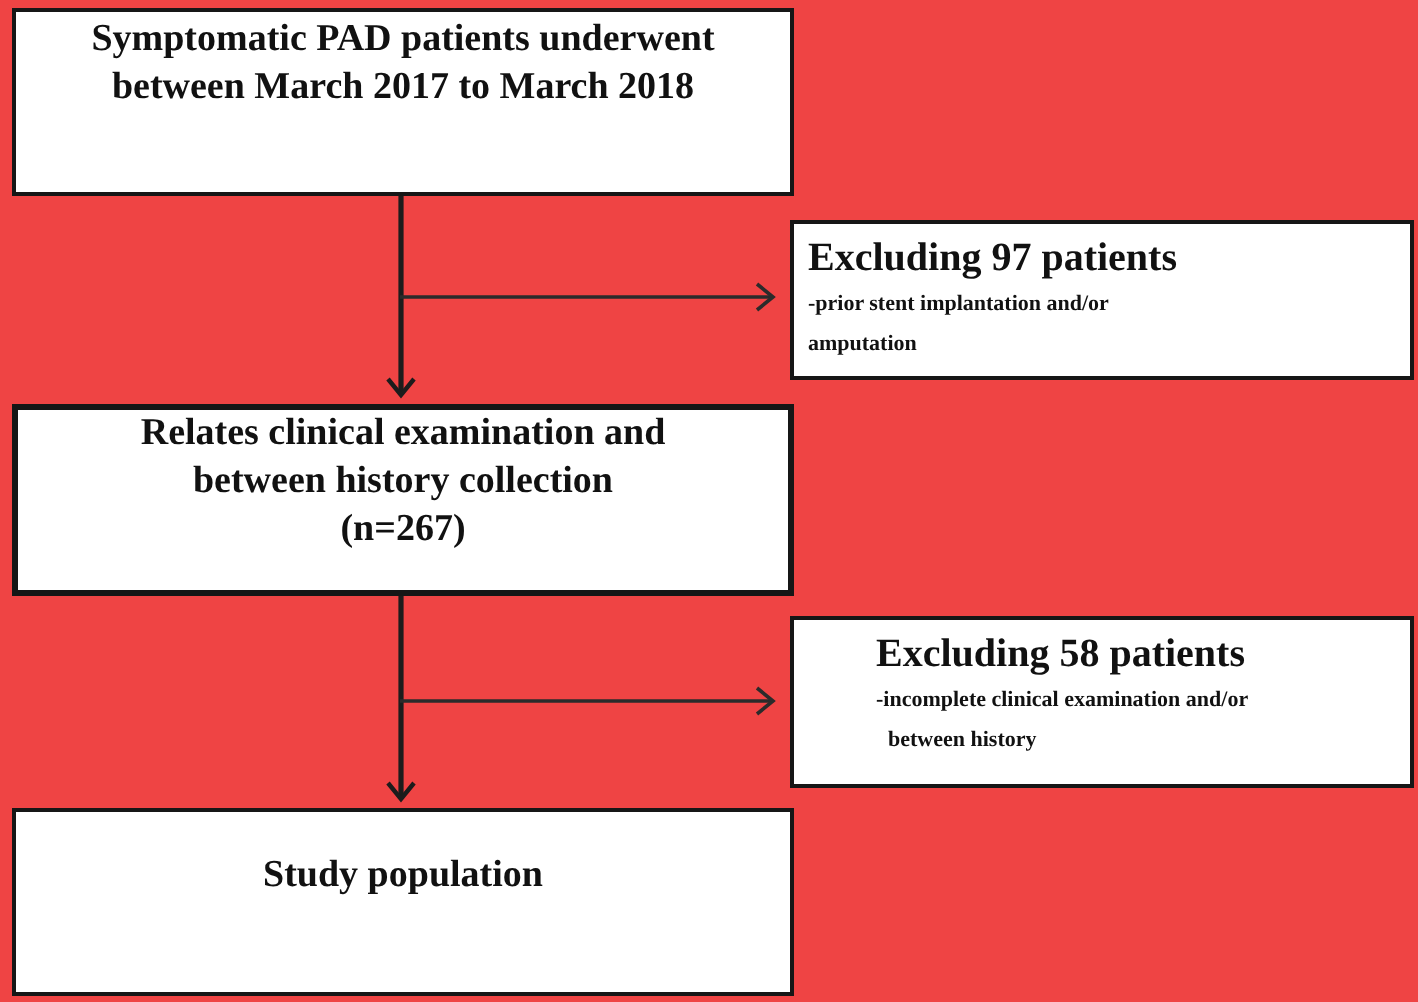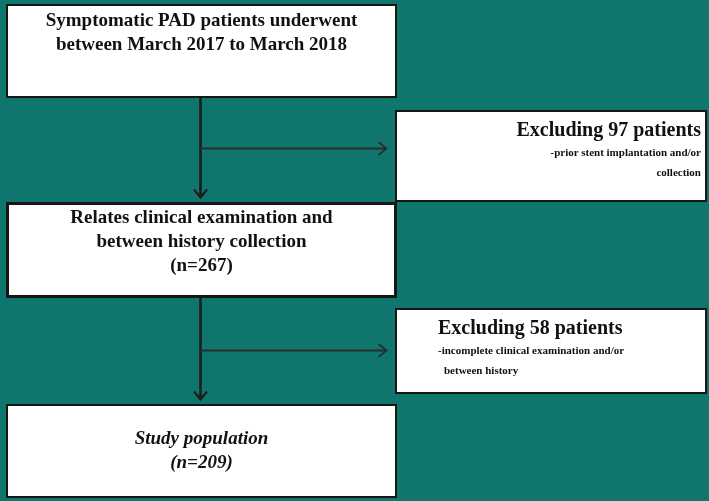--- a/index.html
+++ b/index.html
@@ -4,21 +4,21 @@
 <style>
   html, body {
     margin: 0;
     padding: 0;
     background: #ffffff;
   }
   .stage {
     position: relative;
     width: 709px;
     height: 501px;
-    background: #0f766e;
+    background: #ef4444;
     font-family: "Liberation Serif", "DejaVu Serif", serif;
     font-weight: bold;
     color: #111111;
     overflow: hidden;
   }
   .connectors {
     position: absolute;
     left: 0;
     top: 0;
     width: 709px;
@@ -36,28 +36,28 @@
     width: 391px;
     text-align: center;
   }
   .main-box .line {
     font-size: 19px;
     line-height: 24px;
     white-space: nowrap;
   }
   .box-cta    { top: 4px;   height: 94px; padding-top: 2px; }
   .box-clin   { top: 202px; height: 96px; padding-top: 0; border-width: 3px; }
-  .box-study  { top: 404px; height: 94px; padding-top: 20px; font-style: italic; }
+  .box-study  { top: 404px; height: 94px; padding-top: 20px; }
   .excl-box {
     left: 395px;
     width: 312px;
     text-align: left;
     padding: 4px 4px 0 7px;
   }
-  .box-excl1  { top: 110px; height: 92px; text-align: right; }
+  .box-excl1  { top: 110px; height: 80px; }
   .box-excl2  { top: 308px; height: 86px; padding-left: 41px; }
   .excl-title {
     font-size: 20px;
     line-height: 26px;
     white-space: nowrap;
   }
   .excl-detail {
     font-size: 11px;
     line-height: 20px;
     white-space: nowrap;
@@ -95,33 +95,32 @@
   </svg>
 
   <div class="box main-box box-cta">
     <div class="line">Symptomatic PAD patients underwent</div>
     <div class="line">between March 2017 to March 2018</div>
   </div>
 
   <div class="box excl-box box-excl1">
     <div class="excl-title">Excluding 97 patients</div>
     <div class="excl-detail">-prior stent implantation and/or</div>
-    <div class="excl-detail">collection</div>
+    <div class="excl-detail">amputation</div>
   </div>
 
   <div class="box main-box box-clin">
     <div class="line">Relates clinical examination and</div>
     <div class="line">between history collection</div>
     <div class="line">(n=267)</div>
   </div>
 
   <div class="box excl-box box-excl2">
     <div class="excl-title">Excluding 58 patients</div>
     <div class="excl-detail">-incomplete clinical examination and/or</div>
     <div class="excl-detail indent">between history</div>
   </div>
 
   <div class="box main-box box-study">
     <div class="line">Study population</div>
-    <div class="line">(n=209)</div>
   </div>
 
 </div>
 
 </body></html>

